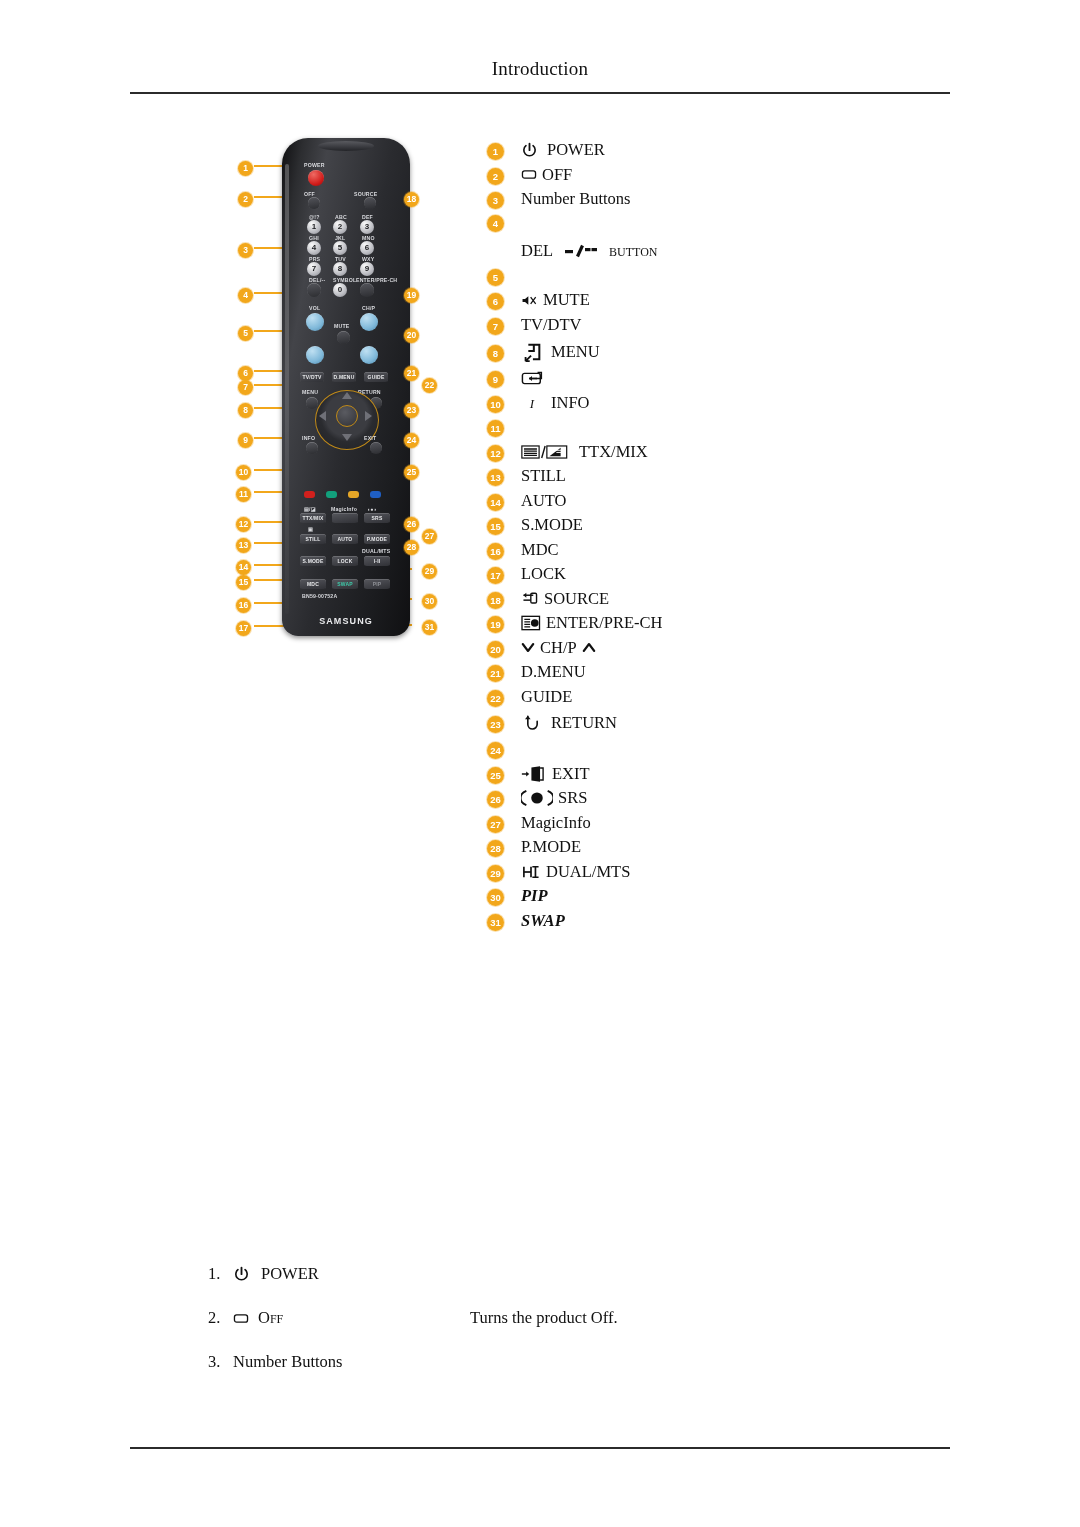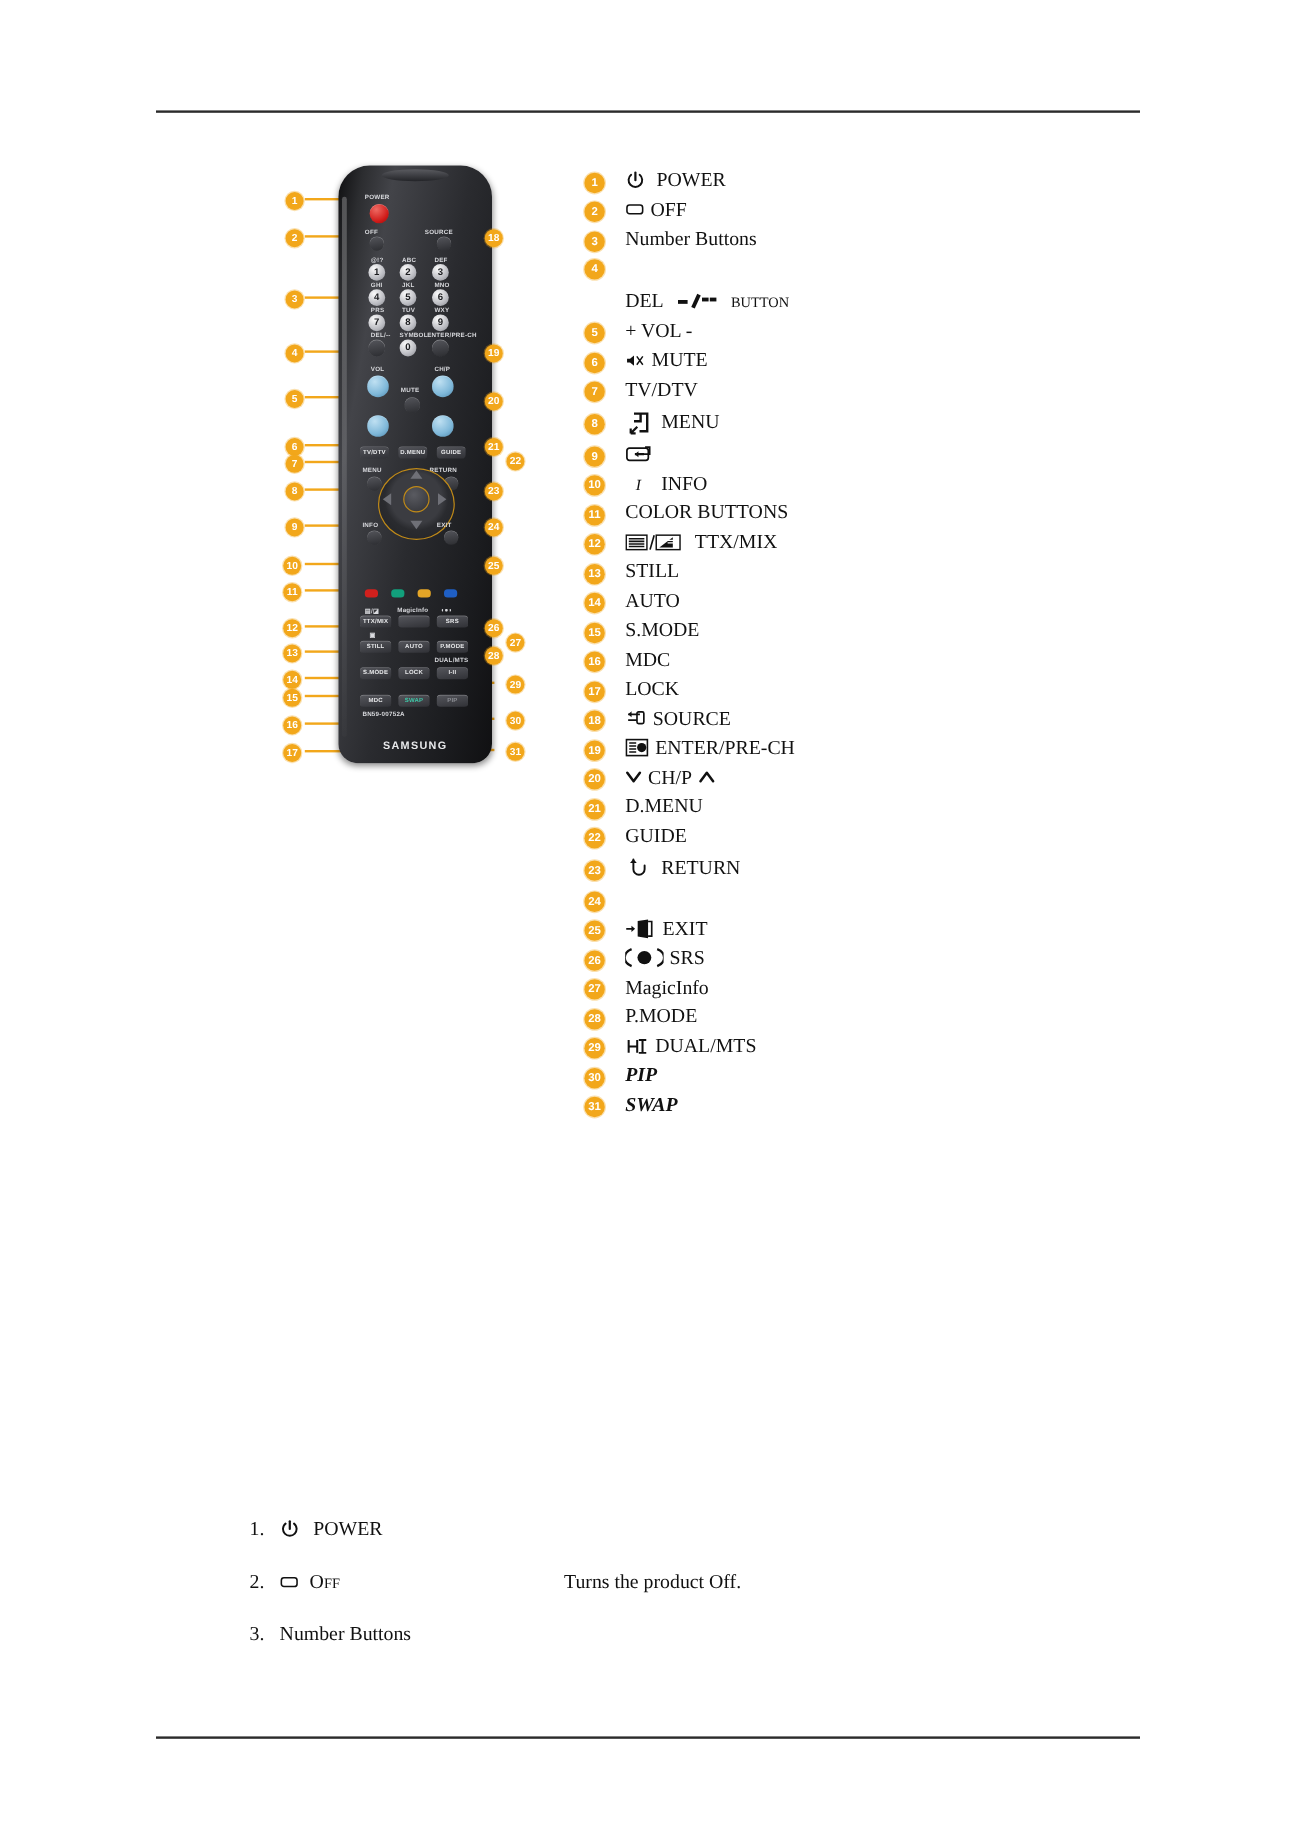--- a/index.html
+++ b/index.html
@@ -136,20 +136,21 @@
     font-family:"Liberation Serif",serif;
   }
   .desc-val{flex:1 1 auto;font-family:"Liberation Serif",serif;}
   .desc-idx{min-width:18px;}
 </style>
 </head>
 <body>
 
 <div class="page">
 
+  <div class="hdr-title">Introduction</div>
   <div class="rule top"></div>
 
   <div class="remote-fig">
 
     <div class="gold-line" style="left:18px;top:33px;width:44px;"></div>
     <div class="gold-line" style="left:18px;top:64px;width:38px;"></div>
     <div class="gold-frame" style="left:52px;top:74px;width:68px;height:89px;"></div>
     <div class="gold-line" style="left:18px;top:115px;width:36px;"></div>
     <div class="gold-line" style="left:18px;top:160px;width:38px;"></div>
     <div class="gold-frame" style="left:54px;top:170px;width:28px;height:62px;"></div>
@@ -370,23 +371,20 @@
             <rect x="21" y="6" width="5.5" height="3.2" fill="#111"></rect>
             <rect x="27.5" y="6" width="5.5" height="3.2" fill="#111"></rect>
           </svg>
         </span>
         <span style="font-variant:small-caps">button</span>
       </div>
     </div>
 
     <div class="leg-item">
       <div class="leg-num"><span class="badge">5</span></div>
-      <div class="leg-txt caps">
-          <span>+ VOL -</span>
-        </div>
     </div>
 
     <div class="leg-item">
       <div class="leg-num"><span class="badge">6</span></div>
       <div class="leg-txt caps">
         <span class="leg-ico">
           <svg width="17" height="15" viewBox="0 0 22 18">
             <path d="M2 7h3.2L9.5 3.4v11.2L5.2 11H2z" fill="#111"></path>
             <path d="M12.5 4.5 L19 13.5 M19 4.5 L12.5 13.5" stroke="#111" stroke-width="1.6"></path>
           </svg>
@@ -433,23 +431,20 @@
     <div class="leg-item">
       <div class="leg-num"><span class="badge">10</span></div>
       <div class="leg-txt caps">
         <span class="leg-ico" style="width:22px;font-style:italic;font-family:'Liberation Serif',serif;font-size:18px;">i</span>
         <span style="margin-left:3px">INFO</span>
       </div>
     </div>
 
     <div class="leg-item">
       <div class="leg-num"><span class="badge">11</span></div>
-      <div class="leg-txt caps">
-          <span>COLOR BUTTONS</span>
-        </div>
     </div>
 
     <div class="leg-item">
       <div class="leg-num"><span class="badge">12</span></div>
       <div class="leg-txt caps">
         <span class="leg-ico">
           <svg width="50" height="18" viewBox="0 0 58 20">
             <rect x="1" y="3" width="20" height="14" stroke="#111" stroke-width="1.4" fill="none"></rect>
             <path d="M3.5 6.5H18.5 M3.5 9H18.5 M3.5 11.5H18.5 M3.5 14H18.5" stroke="#111" stroke-width="1.5"></path>
             <path d="M24 17 L28 3" stroke="#111" stroke-width="1.6"></path>

